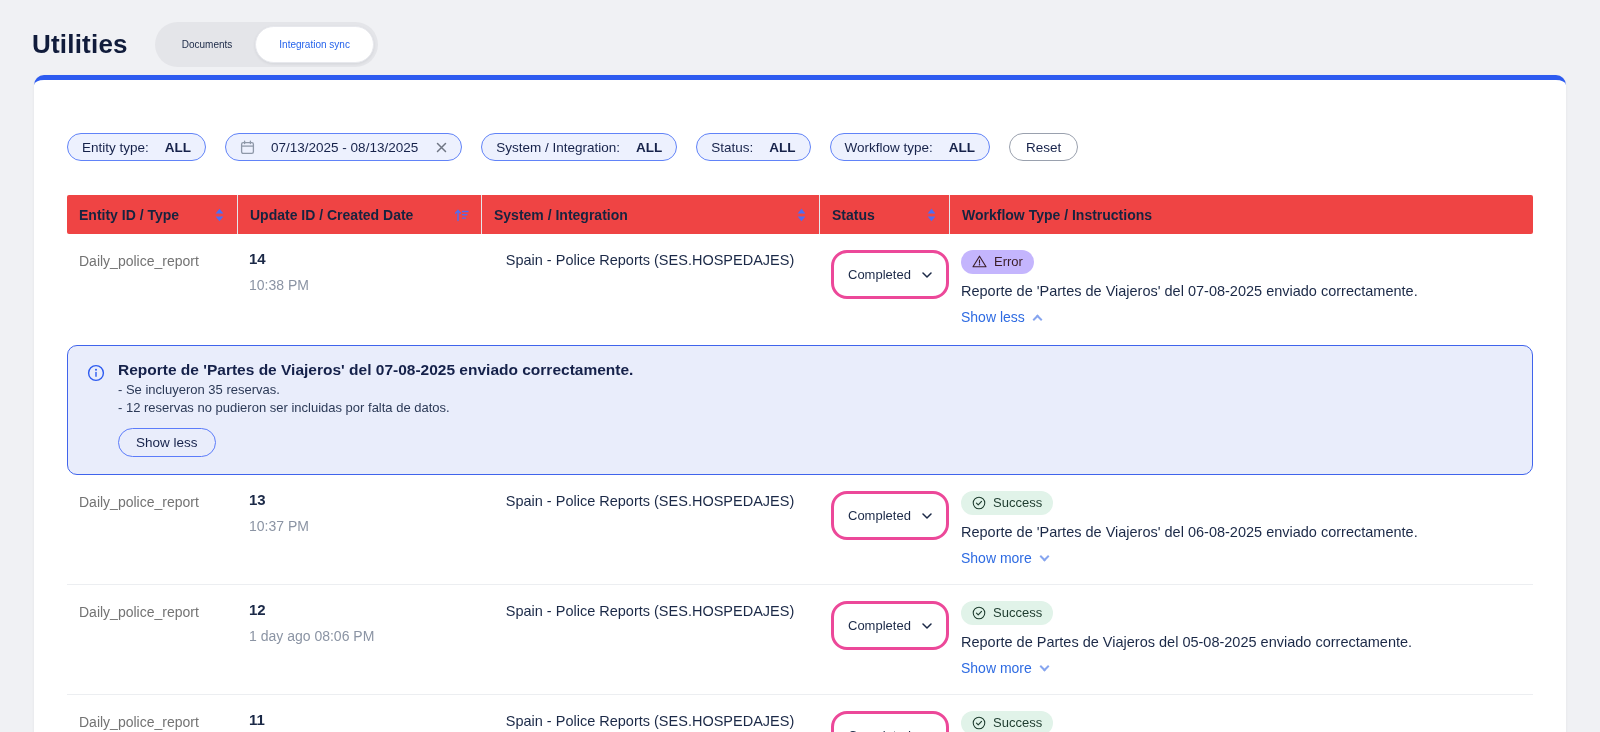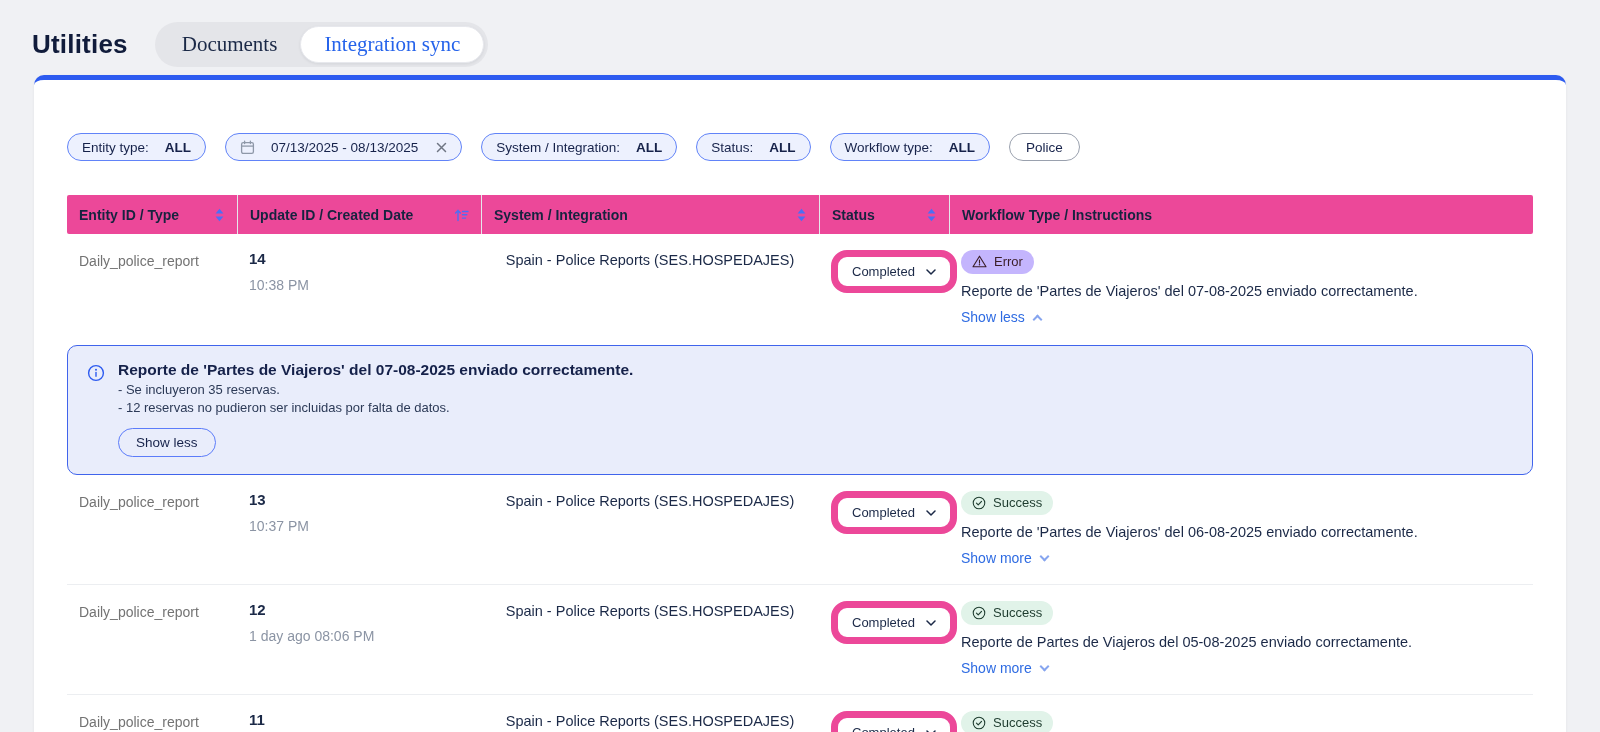--- a/index.html
+++ b/index.html
@@ -3,52 +3,52 @@
 <meta charset="utf-8">
 <style>
   * { margin:0; padding:0; box-sizing:border-box; }
   html,body { width:1600px; height:732px; overflow:hidden; }
   body { background:#f0f1f4; font-family:"Liberation Sans", sans-serif; color:#1b2947; }
 
   
   .topbar { display:flex; align-items:center; gap:27px; padding:27px 0 0 32px; height:61px; }
   .page-title { font-size:26px; font-weight:800; color:#111c3b; letter-spacing:.2px; }
   .tab-group { background:#e4e5e9; border-radius:23px; padding:4px; display:flex; align-items:stretch; height:45px; }
-  .tab { display:flex; align-items:center; padding:0 23px; font-size:21px; color:#1b2947; border-radius:19px; cursor:pointer;font-family:Liberation Serif, serif; }
+  .tab { display:flex; align-items:center; padding:0 23px; font-size:10px; color:#1b2947; border-radius:19px; cursor:pointer; }
   .tab.active { background:#fff; color:#2563eb; border:1px solid #e7e8ed; box-shadow:0 1px 3px rgba(16,24,40,.08); }
 
   
   .card { margin:14px 34px 0; background:#fff; border-top:5px solid #2d5bf0; border-radius:10px;
           height:760px; padding:53px 33px 0; box-shadow:0 1px 3px rgba(16,24,40,.06); }
 
   
   .filters { display:flex; align-items:center; gap:19px; }
   .fpill { display:inline-flex; align-items:center; gap:16px; height:28px; padding:0 14px; border-radius:15px;
            background:#edf1fe; border:1px solid #6183f8; font-size:13.5px; color:#16224a; cursor:pointer; white-space:nowrap; }
   .fpill .val { font-weight:700; }
   .reset-btn { height:28px; padding:0 16px; border-radius:15px; background:#fff; border:1px solid #9aa1ae;
                font-size:13.5px; color:#16224a; cursor:pointer; font-family:inherit; }
   .x-icon { display:inline-flex; margin-left:2px; cursor:pointer; }
 
   
   .table { margin-top:34px; }
   .grid-cols { display:grid; grid-template-columns:170px 244px 338px 130px 1fr; }
-  .thead { background:#ec4899; height:39px; border-radius:2px; }
+  .thead { background:#ef4444; height:39px; border-radius:2px; }
   .th { display:flex; align-items:center; justify-content:space-between; padding:0 12px;
         font-size:14px; font-weight:700; color:#17233f; border-left:1px solid #e5e7eb; cursor:pointer; }
   .th:first-child { border-left:none; }
   .trow { padding:16px 0 17px; }
   .trow.bordered { border-top:1px solid #eceef1; }
   .cell { padding:0 12px; }
   .entity { color:#737373; font-size:14px; padding-top:3px; }
   .uid { font-weight:700; color:#1b2947; font-size:15px; }
   .utime { color:#8b94a4; font-size:14px; margin-top:10px; }
   .system { color:#1b2947; font-size:14.5px; padding-top:2px;text-align:center; }
-  .status-btn { display:inline-flex; align-items:center; gap:11px; border:7px solid #ec4899; border-radius:16px;
-                padding:7px 14px; font-size:13px; color:#1b2947; background:#fff; cursor:pointer; font-family:inherit; }
+  .status-btn { display:inline-flex; align-items:center; gap:11px; border:3px solid #ec4899; border-radius:16px;
+                padding:14px 14px; font-size:13px; color:#1b2947; background:#fff; cursor:pointer; font-family:inherit; }
   .badge { display:inline-flex; align-items:center; gap:7px; border-radius:12px; padding:4px 11px 5px;
            font-size:13px; font-weight:500; }
   .badge-error { background:#c4b5fd; color:#3a1d27; }
   .badge-success { background:#e1f3e9; color:#1d3b2e; }
   .instruction { margin-top:9px; color:#1b2947; font-size:14.5px; }
   .toggle-link { margin-top:10px; display:inline-flex; align-items:center; gap:9px; color:#2e6be2; font-size:14px; cursor:pointer; }
   .chev { width:7px; height:7px; border-right:2px solid #86a5ef; border-bottom:2px solid #86a5ef; display:inline-block; }
   .chev-up { transform:rotate(-135deg); margin-top:4px; }
   .chev-down { transform:rotate(45deg); margin-bottom:3px; }
 
@@ -100,21 +100,21 @@
       <span class="val">ALL</span>
     </div>
     <div class="fpill">
       <span>Status:</span>
       <span class="val">ALL</span>
     </div>
     <div class="fpill">
       <span>Workflow type:</span>
       <span class="val">ALL</span>
     </div>
-    <button class="reset-btn">Police</button>
+    <button class="reset-btn">Reset</button>
   </div>
 
   <div class="table">
 
     <div class="thead grid-cols">
       <div class="th">
         <span>Entity ID / Type</span>
         <span style="display:inline-flex;">
           <svg width="11" height="14" viewBox="0 0 11 14">
               <path d="M5.5 0.8 L9.4 5.4 H1.6 Z" fill="#4c6ef5"></path>

